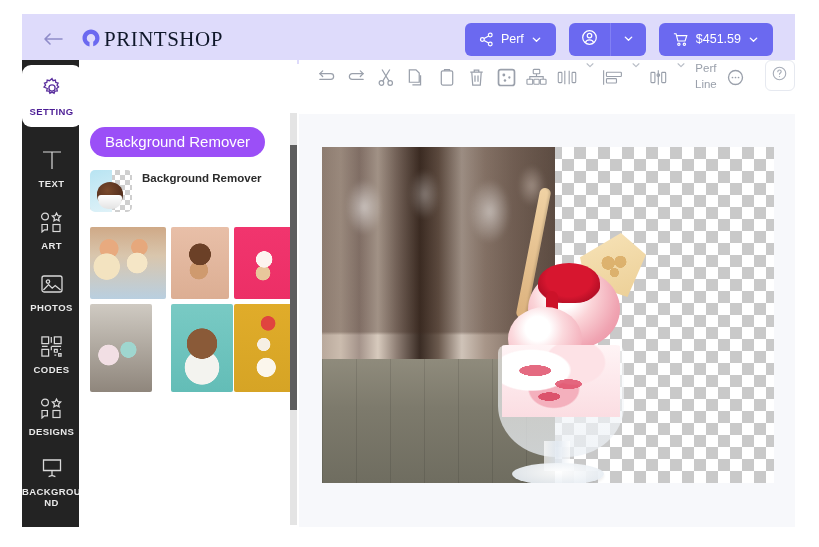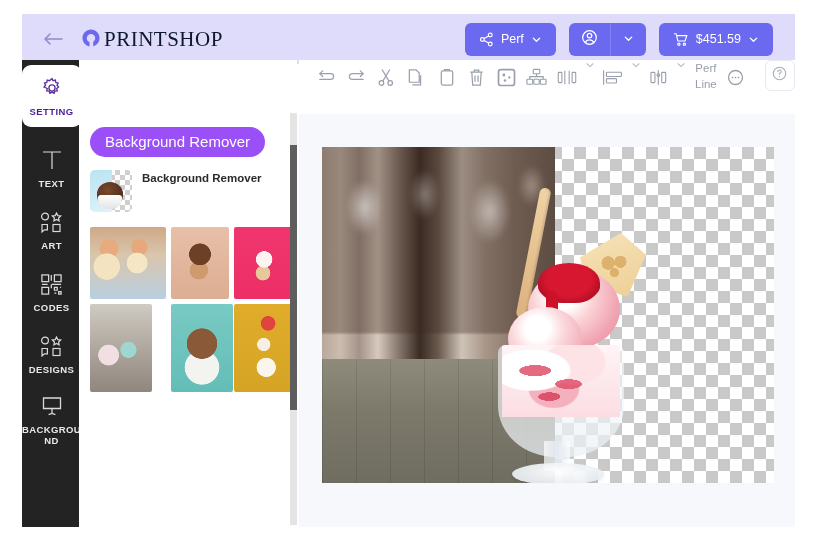--- a/index.html
+++ b/index.html
@@ -405,20 +405,30 @@
         <svg width="26" height="22" viewBox="0 0 26 22" fill="none" stroke="currentColor" stroke-width="1.2">
           <circle cx="6" cy="5.5" r="3.4"></circle>
           <path d="M17.5 2l1.3 2.6 2.9.4-2.1 2 .5 2.9-2.6-1.4-2.6 1.4.5-2.9-2.1-2 2.9-.4z"></path>
           <path d="M3 13.5h5.4v5.4H5.4L3 21z"></path>
           <rect x="14" y="13.5" width="7" height="7"></rect>
         </svg>
       </span>
       <span class="r-lb">ART</span>
     </div>
 
+    <div class="rail-item">
+      <span class="r-ic">
+        <svg width="24" height="22" viewBox="0 0 24 22" fill="none" stroke="currentColor" stroke-width="1.3">
+          <rect x="2" y="3" width="20" height="16" rx="2"></rect>
+          <circle cx="8" cy="8.6" r="1.7"></circle>
+          <path d="M3.4 17l5.2-5.4 3.6 3.6 3-2.6 5.4 4.4"></path>
+        </svg>
+      </span>
+      <span class="r-lb">PHOTOS</span>
+    </div>
 
     <div class="rail-item">
       <span class="r-ic">
         <svg width="23" height="23" viewBox="0 0 24 24" fill="none" stroke="currentColor" stroke-width="1.3">
           <rect x="2" y="2" width="7" height="7"></rect>
             <rect x="15" y="2" width="7" height="7"></rect>
           <rect x="2" y="15" width="7" height="7"></rect>
           <path d="M15 15h3v3h-3zM19.5 19.5H22V22h-2.5zM15 21h2M21 15h1"></path>
           <path d="M11.8 2v6M11.8 12v4M2 11.8h6M12 11.8h10"></path>
         </svg>

